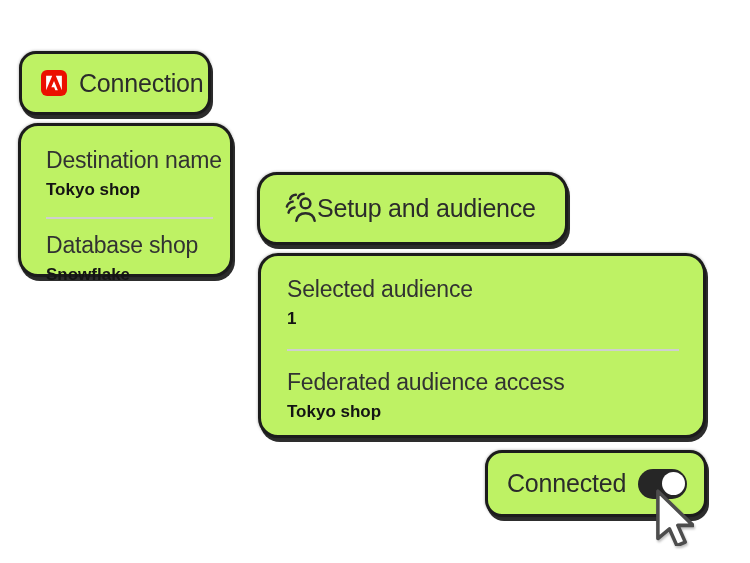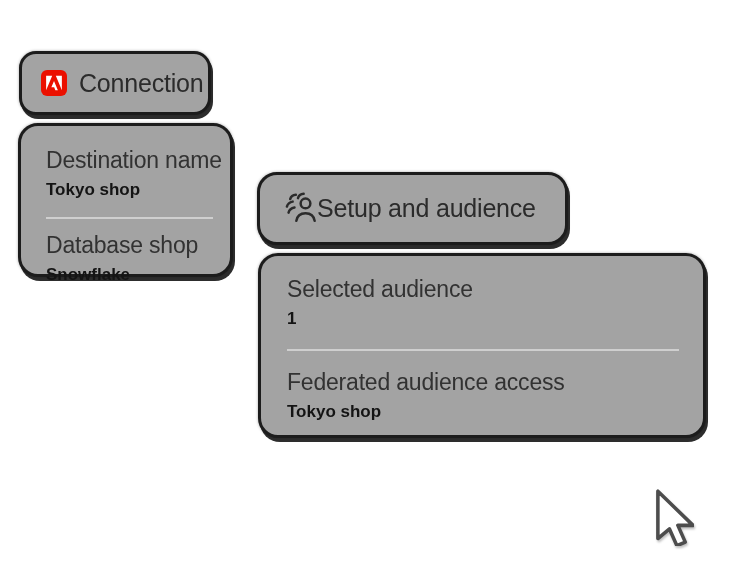--- a/index.html
+++ b/index.html
@@ -11,21 +11,21 @@
     position: relative;
     width: 750px;
     height: 563px;
     background: #ffffff;
     overflow: hidden;
     font-family: "Liberation Sans", "DejaVu Sans", sans-serif;
     color: #2e2e2e;
   }
   .card {
     position: absolute;
-    background: #a3a3a3;
+    background: #bef264;
     border: 3px solid #1c1c1c;
     border-radius: 20px;
     box-shadow: 2px 4px 0 rgba(22,22,22,0.9), 0 0 3px rgba(0,0,0,0.35);
     box-sizing: border-box;
   }
   
   #card-connection {
     left: 19px; top: 51px;
     width: 192px; height: 64px;
     border-radius: 17px;
@@ -157,18 +157,24 @@
       <div class="stat">
         <div class="field-label">Selected audience</div>
         <div class="field-value">1</div>
       </div>
     </div>
     <hr class="divider">
     <div class="field-label">Federated audience access</div>
     <div class="field-value">Tokyo shop</div>
   </div>
 
+  <div class="card" id="card-connected">
+    <span class="header-title">Connected</span>
+    <div class="toggle on" id="connected-toggle" role="switch" aria-checked="true">
+      <div class="knob"></div>
+    </div>
+  </div>
 
   <svg id="cursor" viewBox="0 0 12 18" aria-hidden="true">
     <path d="M1 1 L1 15.7 L4.6 12.7 L6.9 17.9 L9.5 16.8 L7.2 11.6 L11.9 11.6 Z" fill="#ffffff" stroke="#4d4d4d" stroke-width="1.1" stroke-linejoin="round"></path>
   </svg>
 
 </div>
 
 </body></html>

